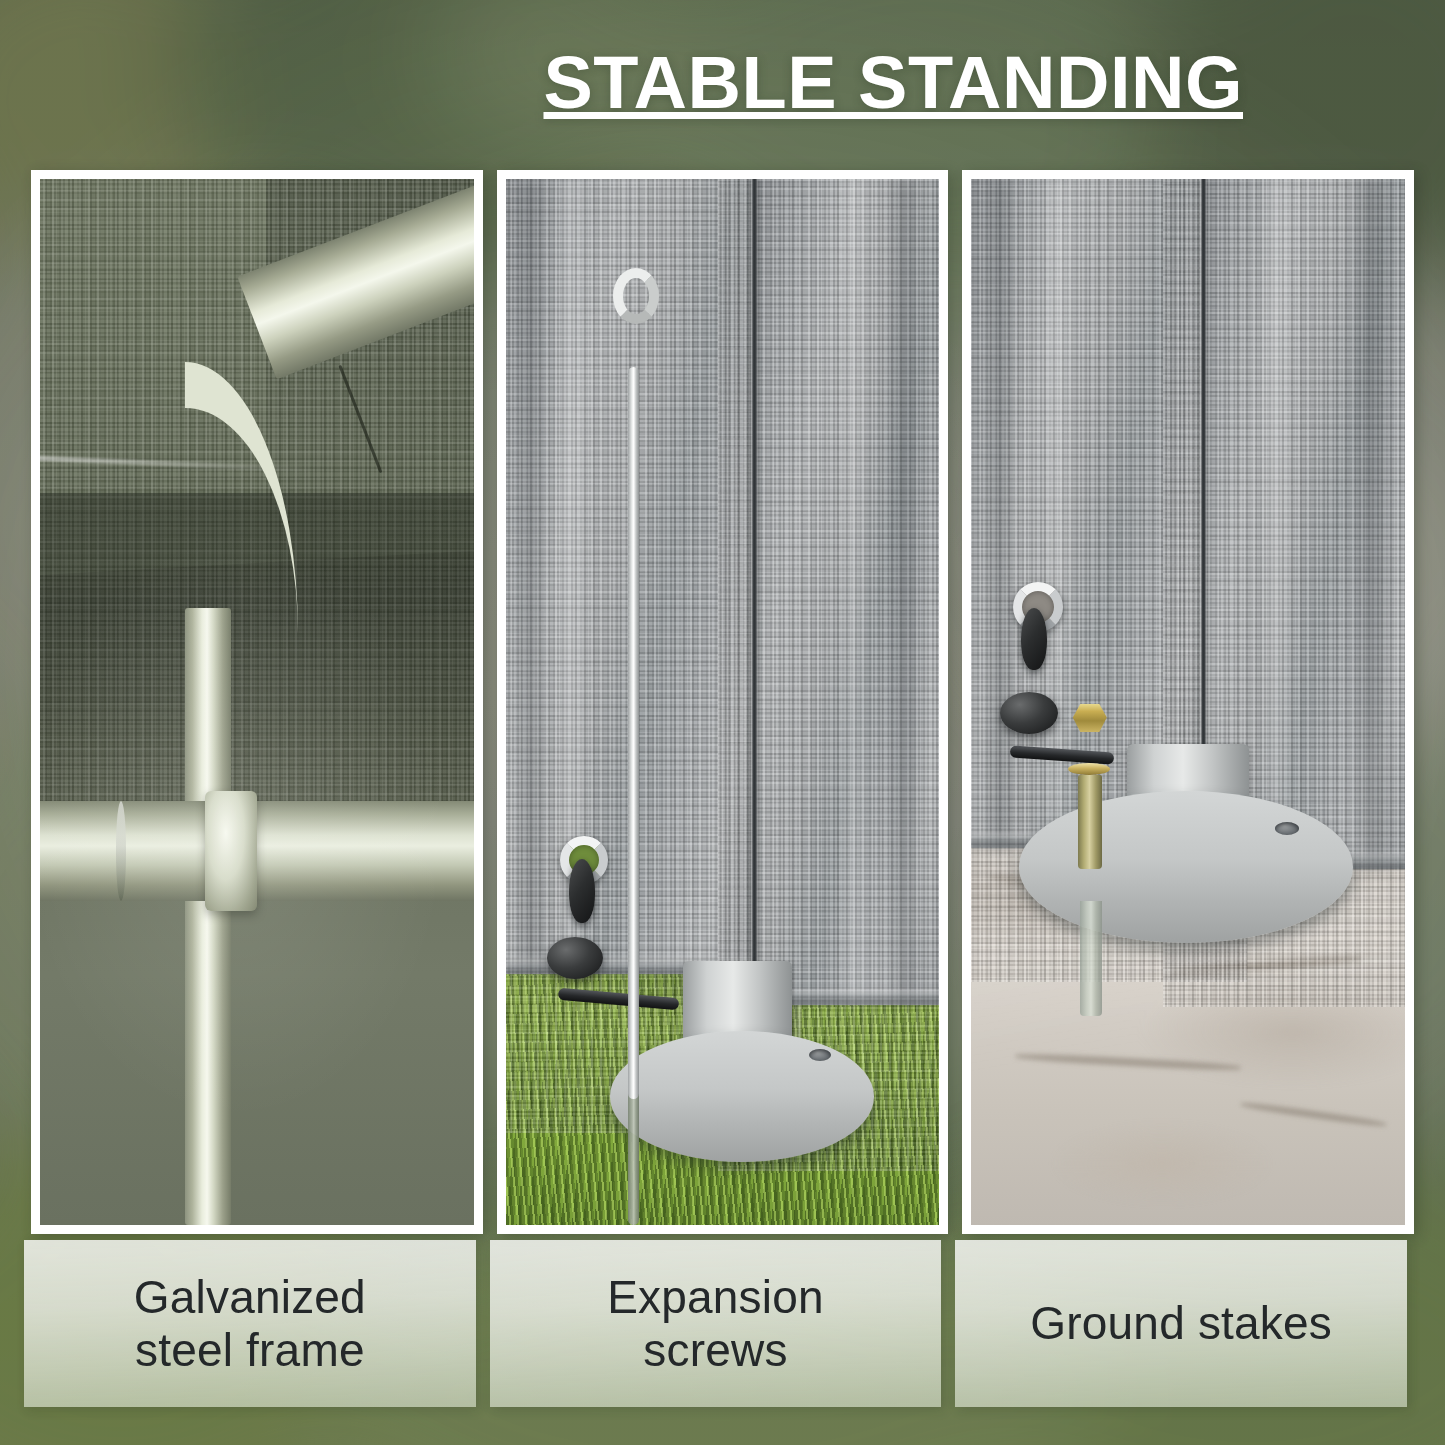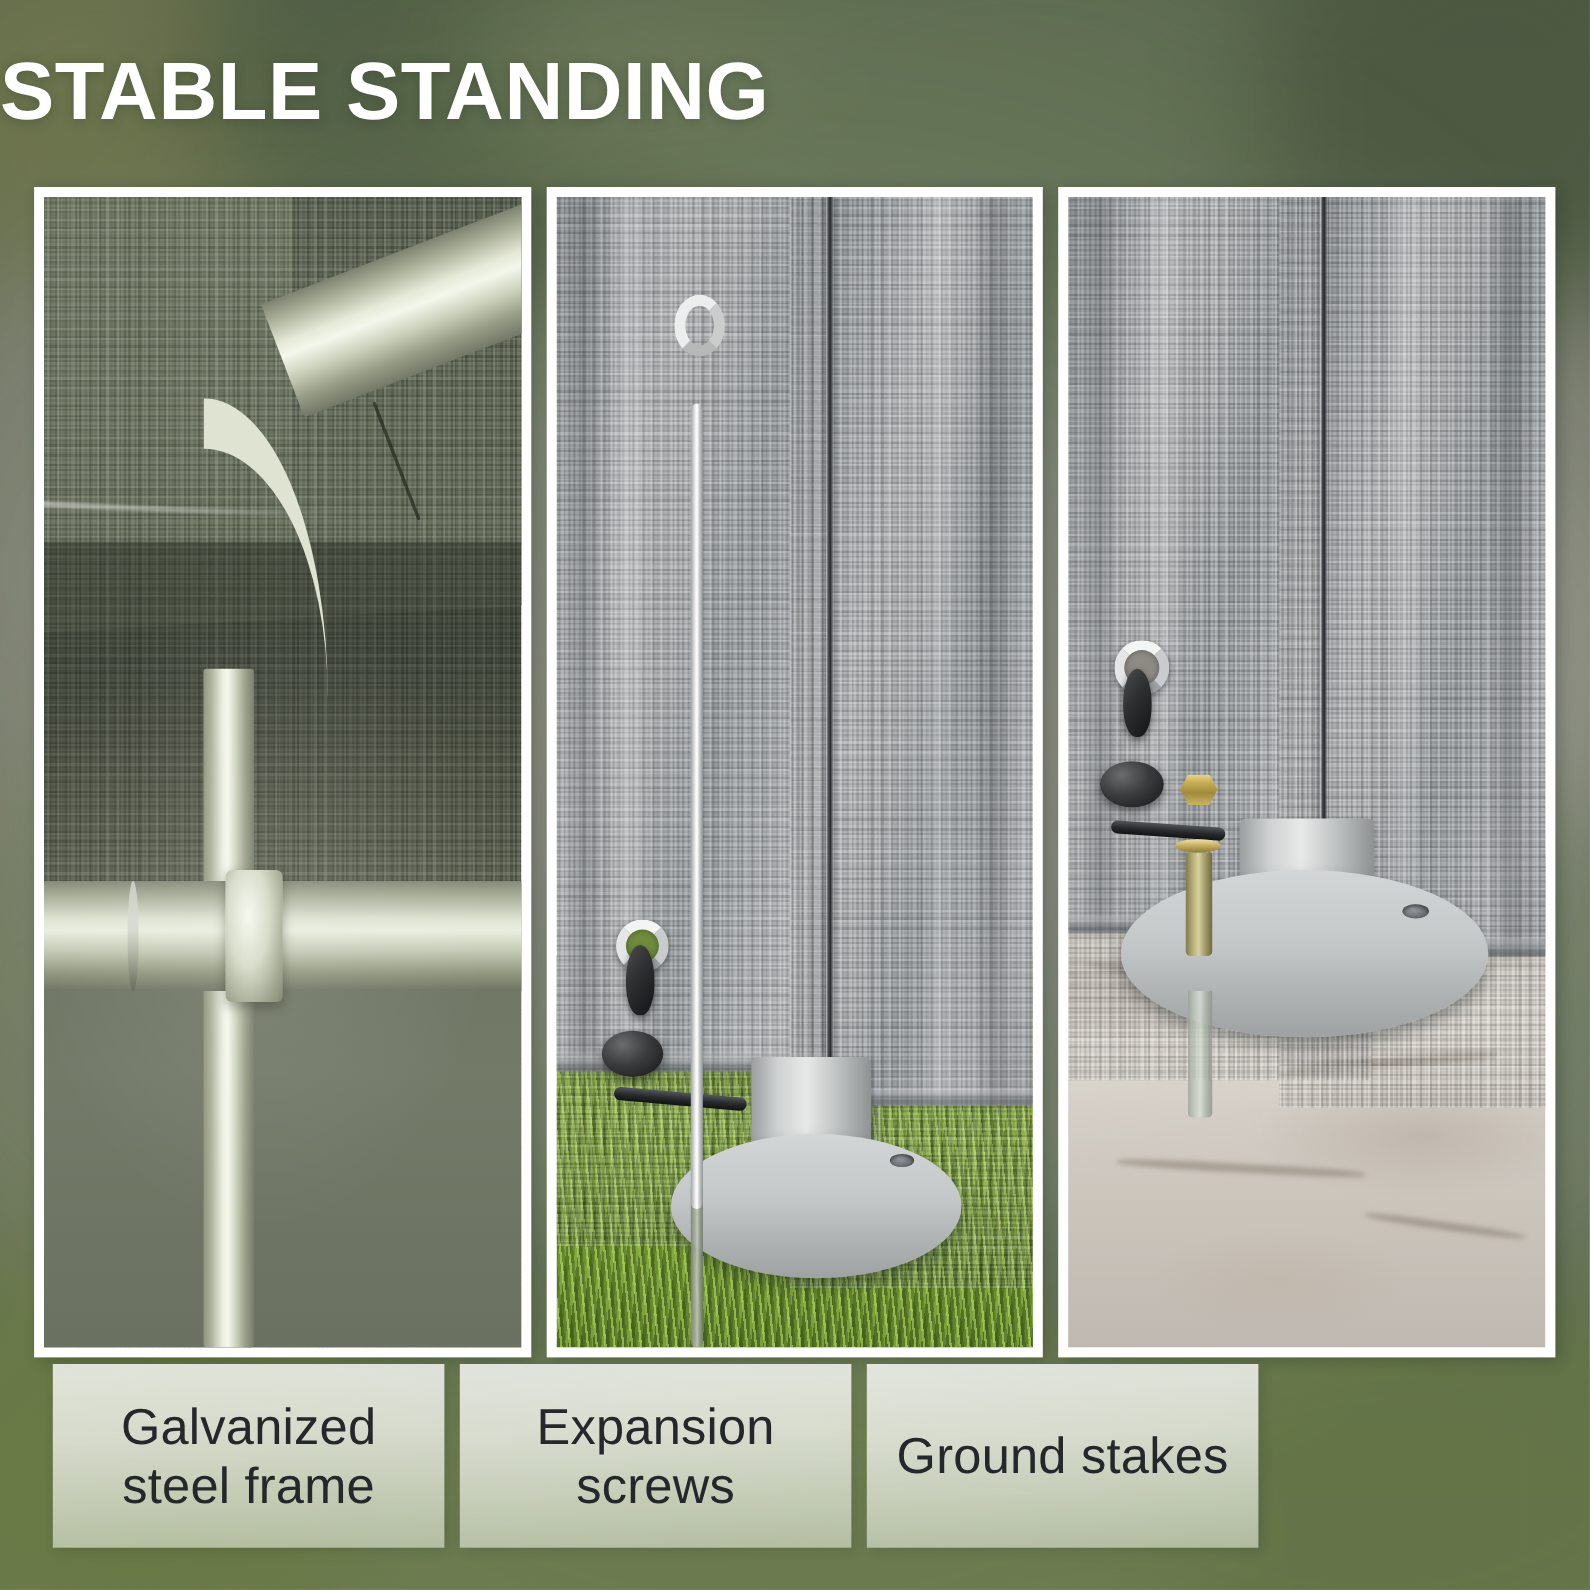--- a/index.html
+++ b/index.html
@@ -70,28 +70,29 @@
                 rgba(0,0,0,0.00) 55%,
                 rgba(30,40,25,0.16) 100%);
   }
 
   
   .title {
     position: absolute;
     left: 0;
     top: 46px;
     width: 1243px;
-    text-align: left;
+    text-align: right;
     font-size: 74px;
     line-height: 1;
     font-weight: bold;
     letter-spacing: 0.5px;
     color: #ffffff;
     text-shadow: 0 2px 10px rgba(40,55,35,0.35);
     white-space: nowrap;
+    text-decoration: underline;
   }
 
   
   .panels {
     position: absolute;
     left: 31px;
     top: 170px;
     width: 1383px;
     height: 1064px;
     display: flex;
@@ -452,23 +453,23 @@
   .bolt-shaft-below {
     position: absolute;
     border-radius: 0 0 4px 4px;
     background: linear-gradient(90deg, #9aa49a 0%, #c4ccc0 30%, #d9e0d5 50%, #b0b8ab 72%, #8b938a 100%);
     opacity: 0.8;
   }
 
   
   .captions {
     position: absolute;
-    left: 48px;
+    left: 24px;
     top: 1240px;
-    width: 1096px;
+    width: 1383px;
     height: 167px;
     display: flex;
     gap: 14px;
   }
   .caption {
     flex: 1 1 0;
     display: flex;
     align-items: center;
     justify-content: center;
     text-align: center;

